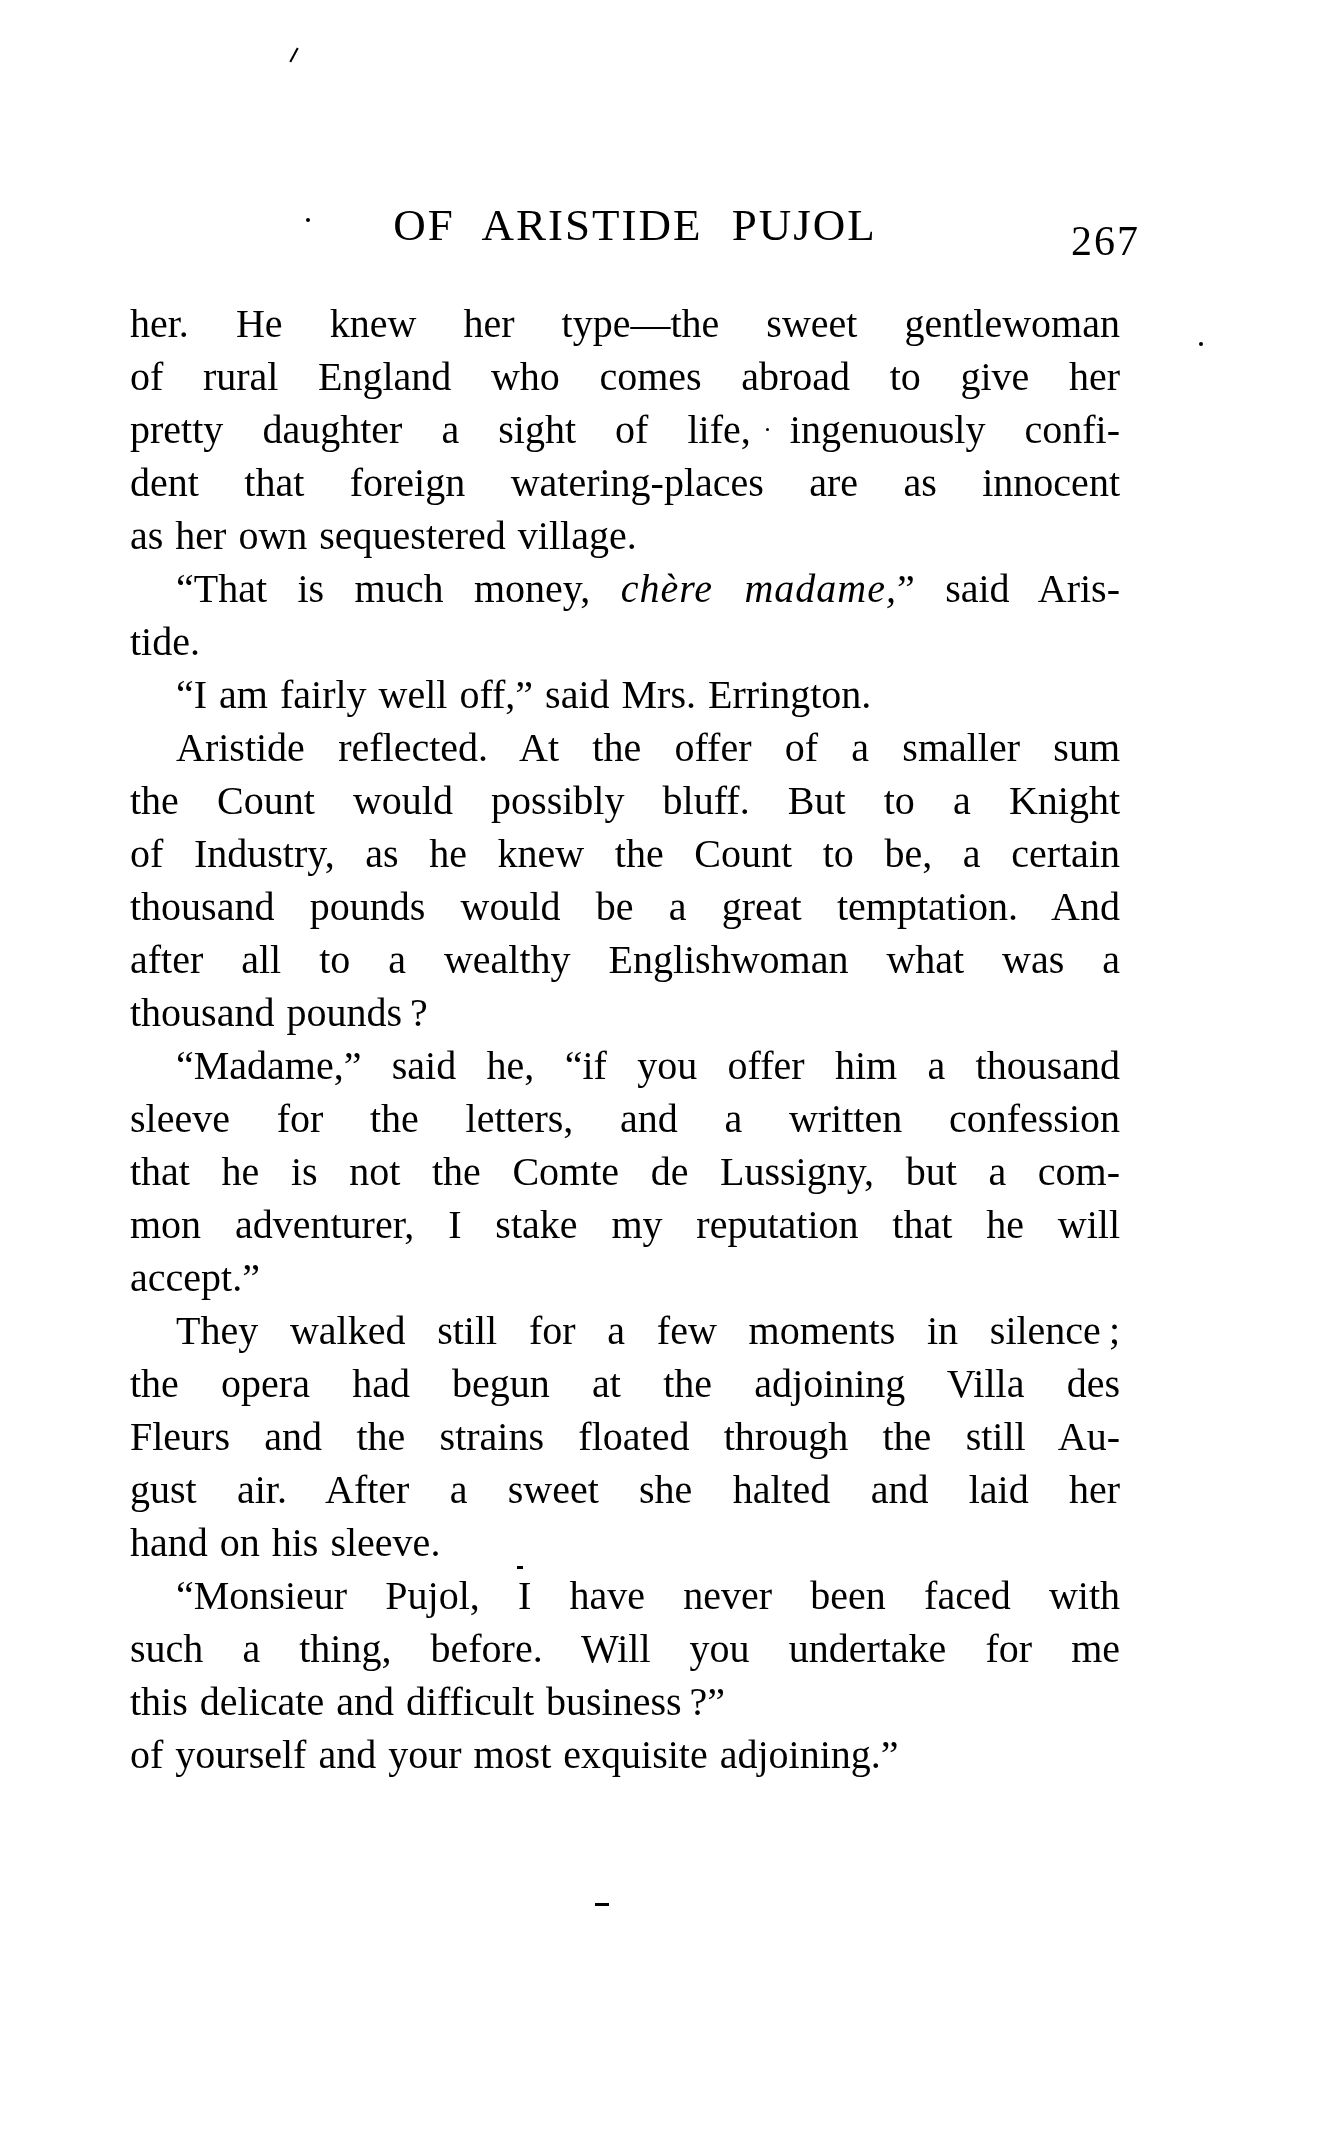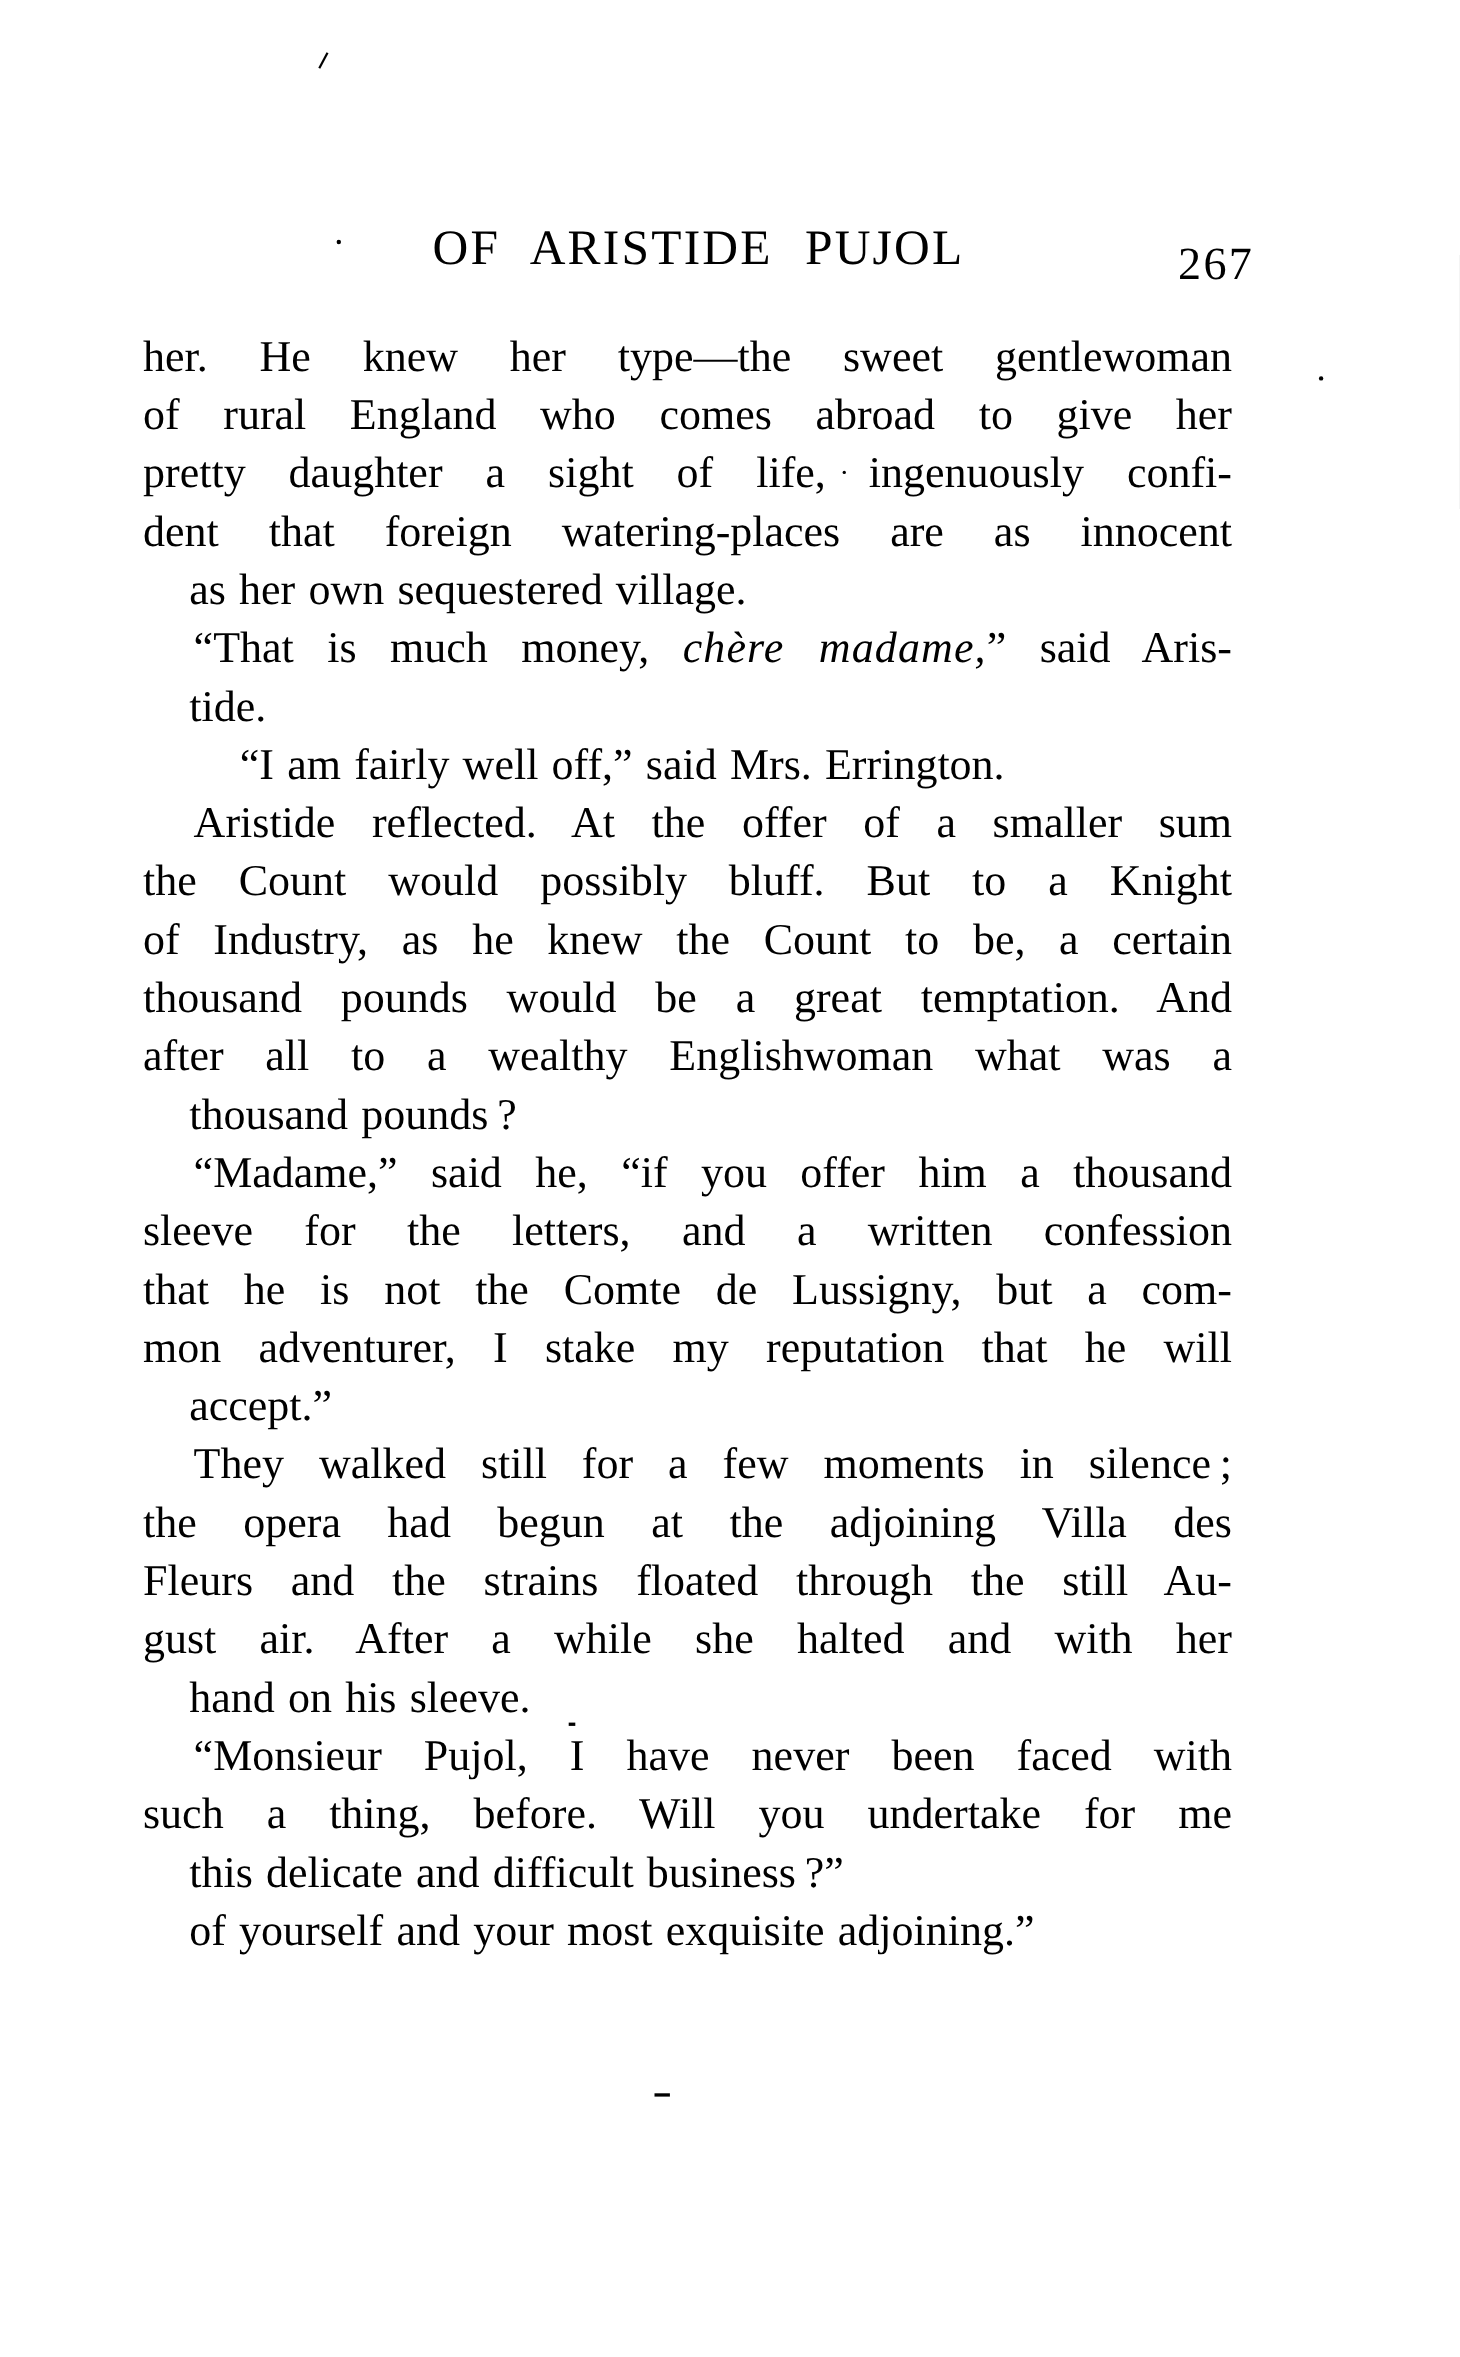--- a/index.html
+++ b/index.html
@@ -53,21 +53,20 @@
     font-size: 40px;
     line-height: 53px;
     word-spacing: 2px;
   }
   .body-text .line {
     text-align: justify;
     text-align-last: justify;
   }
   .body-text .line.para-end {
     text-align-last: left;
-    margin-left: 42px;
   }
   .body-text .line.indent {
     text-indent: 46px;
   }
   .body-text em {
     font-style: italic;
     letter-spacing: 1px;
   }
   
   .speck {
@@ -112,21 +111,21 @@
       <div class="line"><span>after all to a wealthy Englishwoman what was a</span></div>
       <div class="line para-end"><span>thousand pounds ?</span></div>
       <div class="line indent"><span>“Madame,” said he, “if you offer him a thousand</span></div>
       <div class="line"><span>sleeve for the letters, and a written confession</span></div>
       <div class="line"><span>that he is not the Comte de Lussigny, but a com-</span></div>
       <div class="line"><span>mon adventurer, I stake my reputation that he will</span></div>
       <div class="line para-end"><span>accept.”</span></div>
       <div class="line indent"><span>They walked still for a few moments in silence ;</span></div>
       <div class="line"><span>the opera had begun at the adjoining Villa des</span></div>
       <div class="line"><span>Fleurs and the strains floated through the still Au-</span></div>
-      <div class="line"><span>gust air. After a while she halted and with her</span></div>
+      <div class="line"><span>gust air. After a sweet she halted and laid her</span></div>
       <div class="line para-end"><span>hand on his sleeve.</span></div>
       <div class="line indent"><span>“Monsieur Pujol, I have never been faced with</span></div>
       <div class="line"><span>such a thing, before. Will you undertake for me</span></div>
       <div class="line para-end"><span>this delicate and difficult business ?”</span></div>
       <div class="line para-end"><span>of yourself and your most exquisite adjoining.”</span></div>
     </div>
 
   <div class="speck mark-top"></div>
   <div class="speck round dot-head"></div>
   <div class="speck round dot-right"></div>

